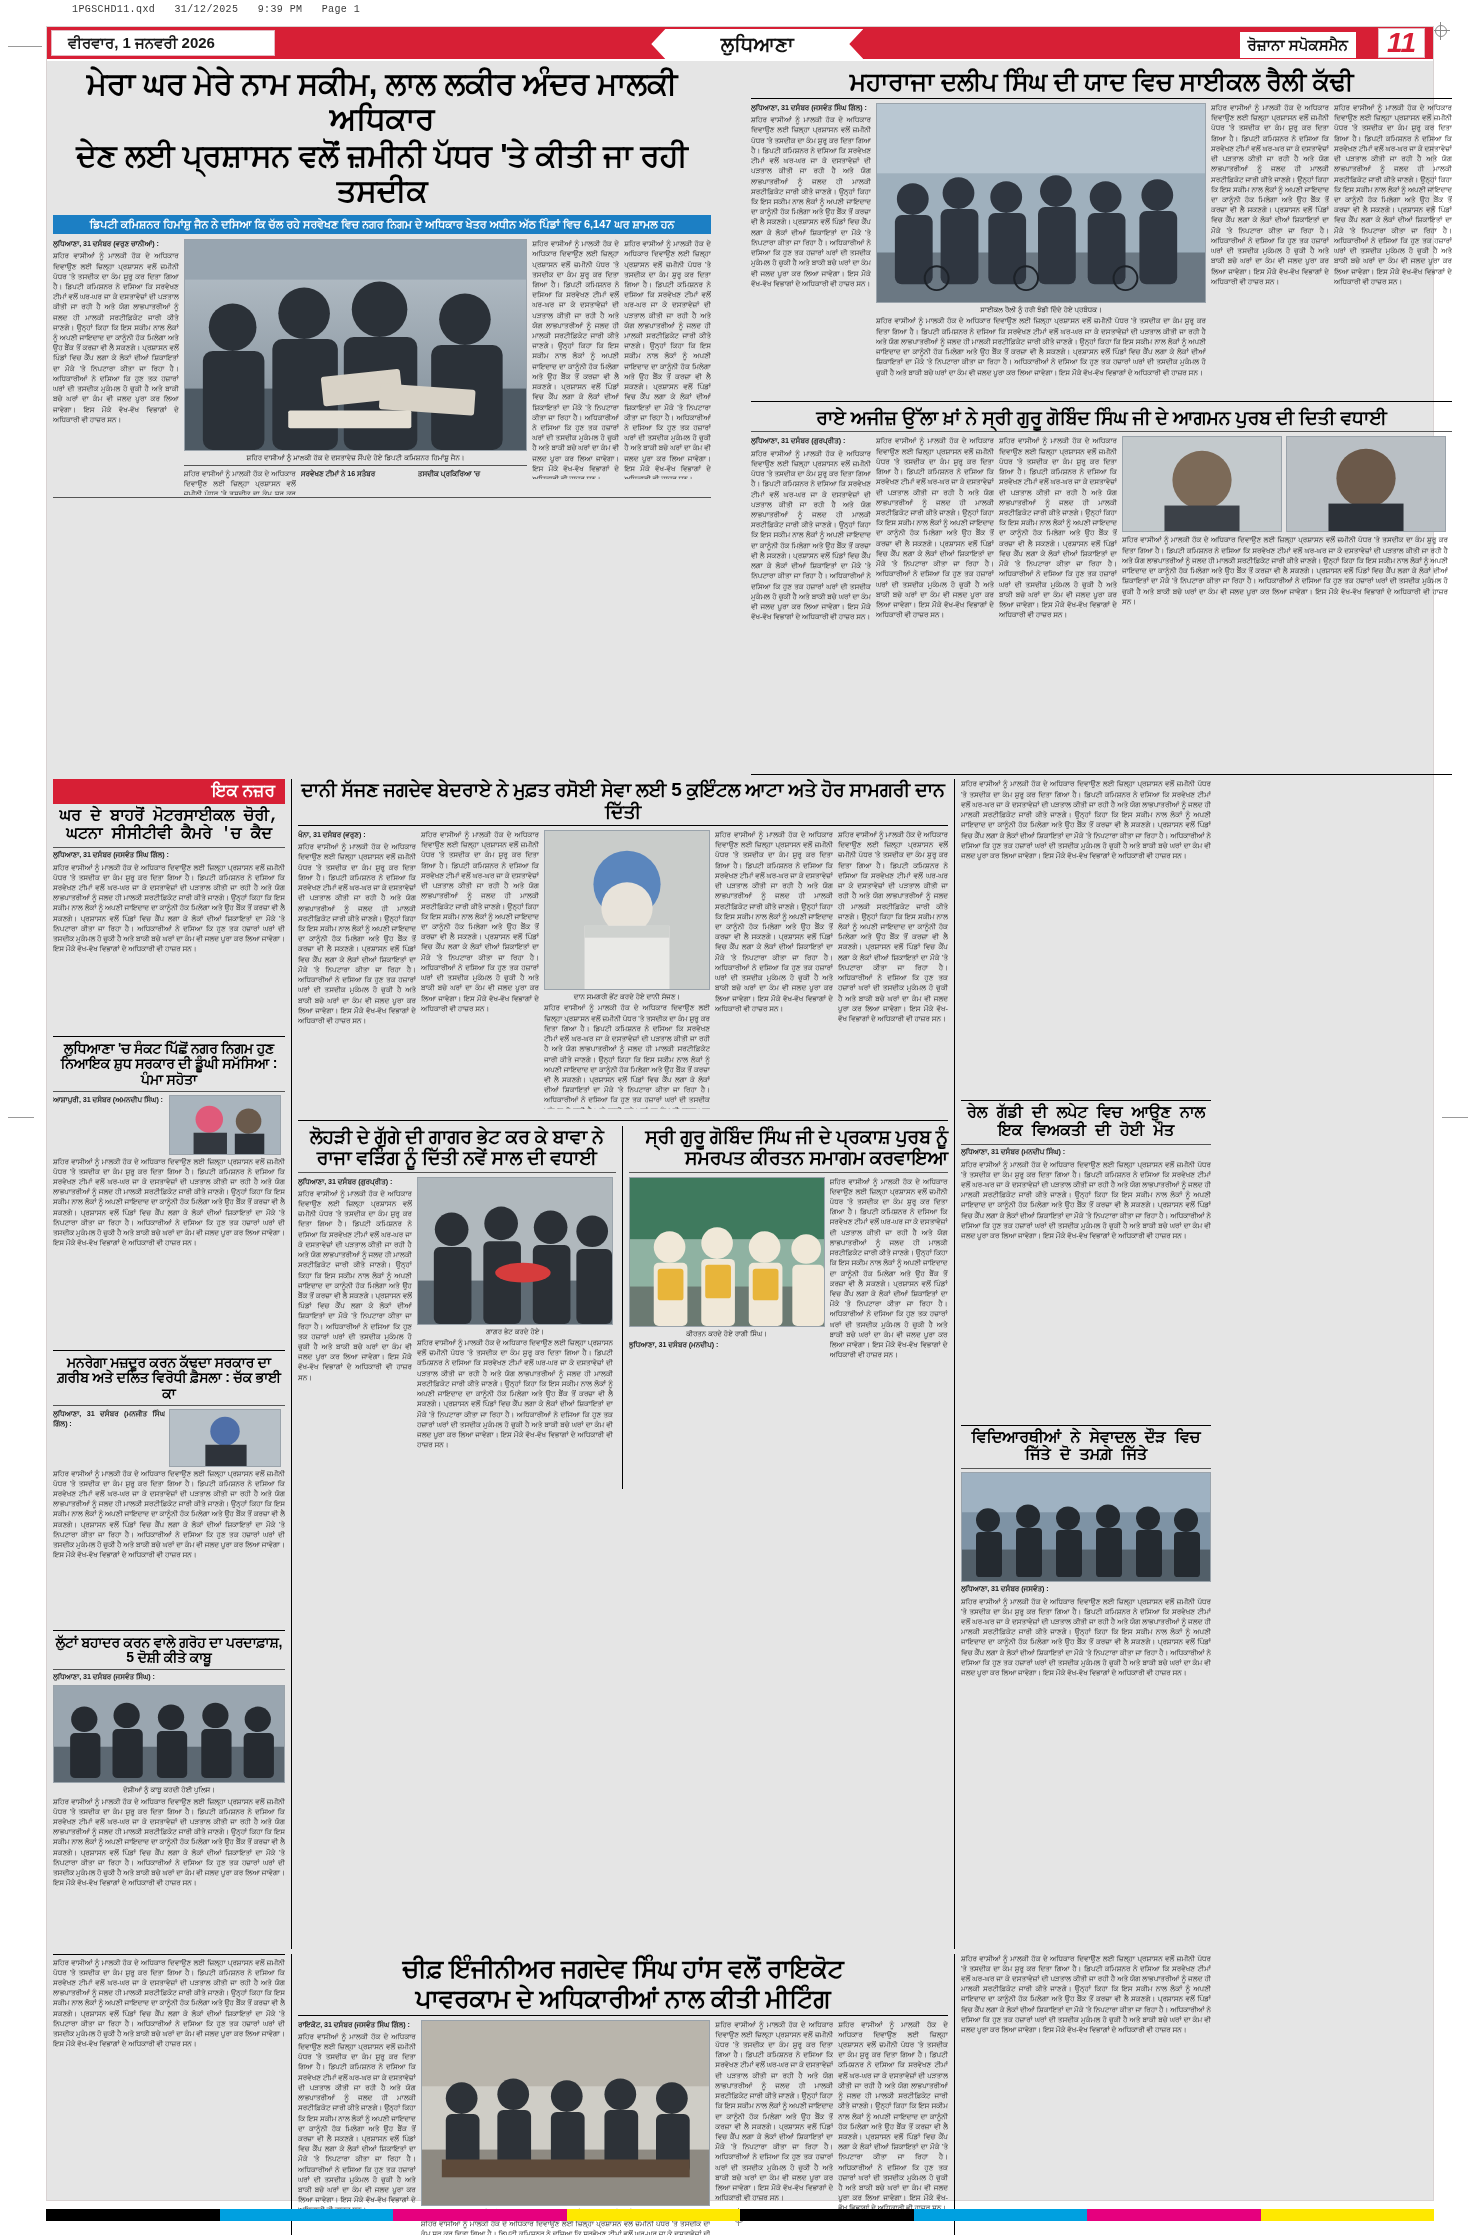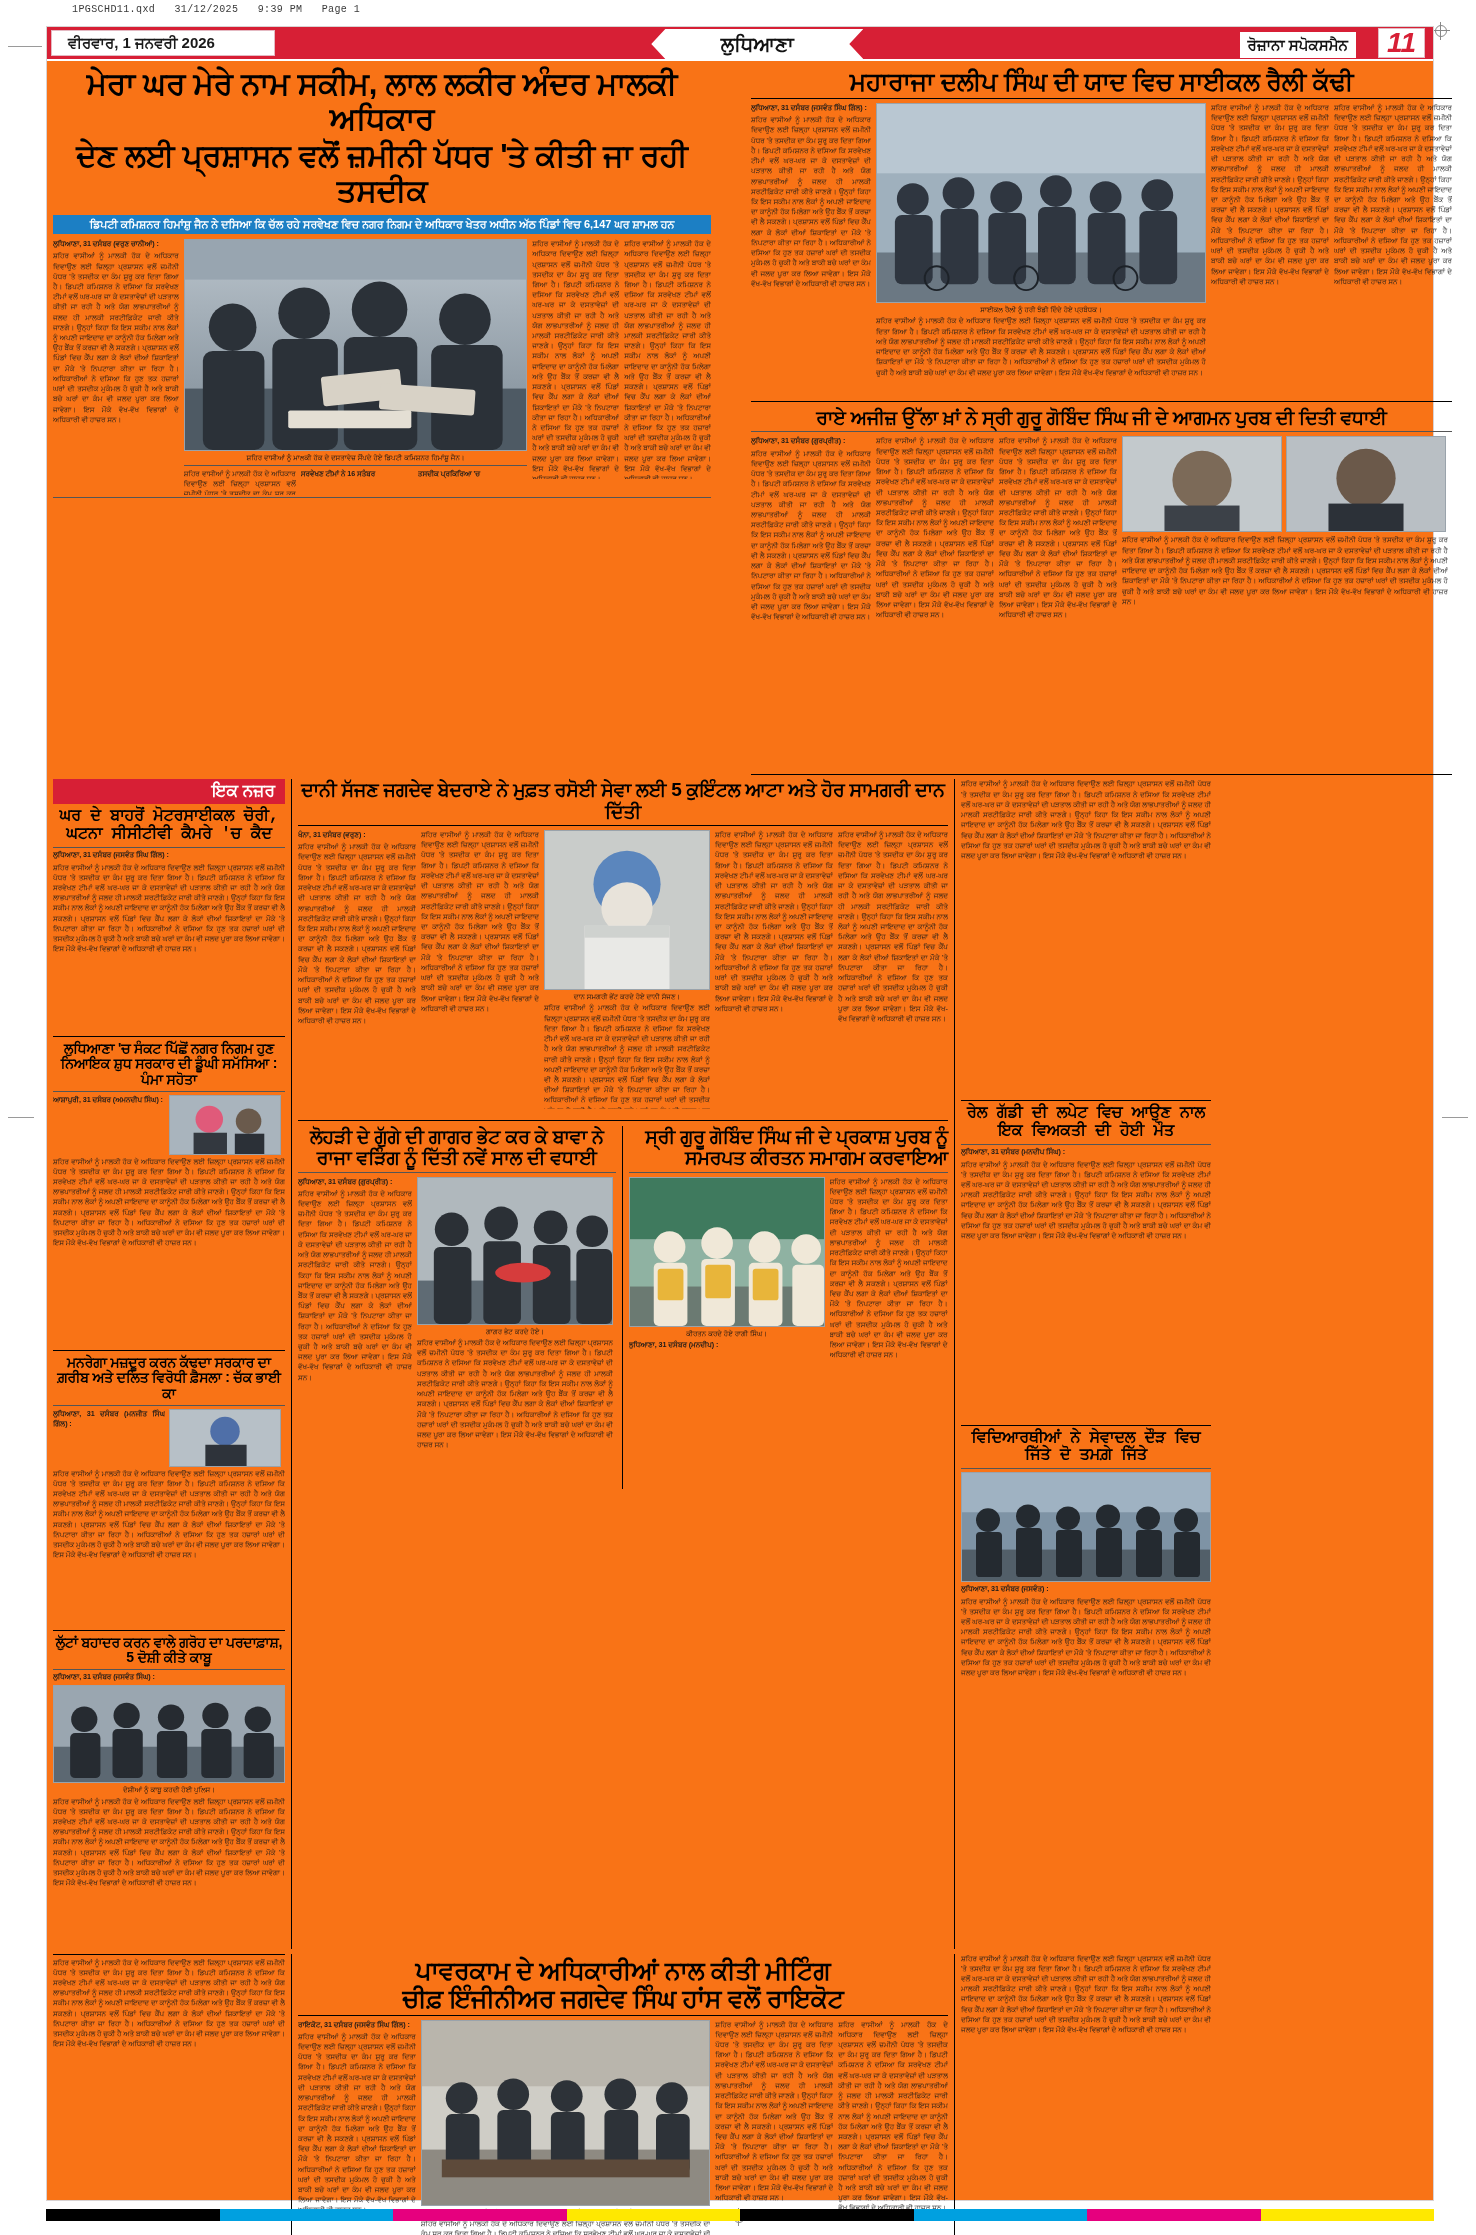--- a/index.html
+++ b/index.html
@@ -28,21 +28,21 @@
     position:absolute; left:3px; top:3px; width:12px; height:12px;
     border:1px solid #888; border-radius:50%;
   }
   .crop-line { position:absolute; background:#9a9a9a; }
 
   
   .page {
     position:absolute; left:46px; top:26px;
     width:1388px; height:2175px;
     border:1px solid #d9d2d2;
-    background:#f97316;
+    background:#e5e5e5;
   }
 
   
   .masthead {
     position:relative;
     height:34px;
     background:#d71f35;
     display:flex; align-items:stretch;
     border-bottom:2px solid #fff;
   }
@@ -573,22 +573,22 @@
     <div class="flexrow" style="gap:6px; margin-top:5px;">
 
       <div style="width:232px;">
         <div class="rule" style="margin-bottom:3px;"></div>
         <div class="body-txt col" style="height:118px;">ਸ਼ਹਿਰ ਵਾਸੀਆਂ ਨੂੰ ਮਾਲਕੀ ਹੱਕ ਦੇ ਅਧਿਕਾਰ ਦਿਵਾਉਣ ਲਈ ਜ਼ਿਲ੍ਹਾ ਪ੍ਰਸ਼ਾਸਨ ਵਲੋਂ ਜ਼ਮੀਨੀ ਪੱਧਰ 'ਤੇ ਤਸਦੀਕ ਦਾ ਕੰਮ ਸ਼ੁਰੂ ਕਰ ਦਿਤਾ ਗਿਆ ਹੈ। ਡਿਪਟੀ ਕਮਿਸ਼ਨਰ ਨੇ ਦਸਿਆ ਕਿ ਸਰਵੇਖਣ ਟੀਮਾਂ ਵਲੋਂ ਘਰ-ਘਰ ਜਾ ਕੇ ਦਸਤਾਵੇਜ਼ਾਂ ਦੀ ਪੜਤਾਲ ਕੀਤੀ ਜਾ ਰਹੀ ਹੈ ਅਤੇ ਯੋਗ ਲਾਭਪਾਤਰੀਆਂ ਨੂੰ ਜਲਦ ਹੀ ਮਾਲਕੀ ਸਰਟੀਫ਼ਿਕੇਟ ਜਾਰੀ ਕੀਤੇ ਜਾਣਗੇ। ਉਨ੍ਹਾਂ ਕਿਹਾ ਕਿ ਇਸ ਸਕੀਮ ਨਾਲ ਲੋਕਾਂ ਨੂੰ ਅਪਣੀ ਜਾਇਦਾਦ ਦਾ ਕਾਨੂੰਨੀ ਹੱਕ ਮਿਲੇਗਾ ਅਤੇ ਉਹ ਬੈਂਕ ਤੋਂ ਕਰਜ਼ਾ ਵੀ ਲੈ ਸਕਣਗੇ। ਪ੍ਰਸ਼ਾਸਨ ਵਲੋਂ ਪਿੰਡਾਂ ਵਿਚ ਕੈਂਪ ਲਗਾ ਕੇ ਲੋਕਾਂ ਦੀਆਂ ਸ਼ਿਕਾਇਤਾਂ ਦਾ ਮੌਕੇ 'ਤੇ ਨਿਪਟਾਰਾ ਕੀਤਾ ਜਾ ਰਿਹਾ ਹੈ। ਅਧਿਕਾਰੀਆਂ ਨੇ ਦਸਿਆ ਕਿ ਹੁਣ ਤਕ ਹਜ਼ਾਰਾਂ ਘਰਾਂ ਦੀ ਤਸਦੀਕ ਮੁਕੰਮਲ ਹੋ ਚੁਕੀ ਹੈ ਅਤੇ ਬਾਕੀ ਬਚੇ ਘਰਾਂ ਦਾ ਕੰਮ ਵੀ ਜਲਦ ਪੂਰਾ ਕਰ ਲਿਆ ਜਾਵੇਗਾ। ਇਸ ਮੌਕੇ ਵੱਖ-ਵੱਖ ਵਿਭਾਗਾਂ ਦੇ ਅਧਿਕਾਰੀ ਵੀ ਹਾਜ਼ਰ ਸਨ।</div>
       </div>
 
       <div class="sep-v"></div>
 
       <div style="width:650px;">
+        <div class="hl hl-xl" style="text-align:center;">ਚੀਫ਼ ਇੰਜੀਨੀਅਰ ਜਗਦੇਵ ਸਿੰਘ ਹਾਂਸ ਵਲੋਂ ਰਾਇਕੋਟ</div>
         <div class="hl hl-xl" style="text-align:center; margin-top:2px;">ਪਾਵਰਕਾਮ ਦੇ ਅਧਿਕਾਰੀਆਂ ਨਾਲ ਕੀਤੀ ਮੀਟਿੰਗ</div>
-        <div class="hl hl-xl" style="text-align:center;">ਚੀਫ਼ ਇੰਜੀਨੀਅਰ ਜਗਦੇਵ ਸਿੰਘ ਹਾਂਸ ਵਲੋਂ ਰਾਇਕੋਟ</div>
         <div class="rule" style="margin-top:3px;"></div>
         <div class="flexrow" style="gap:5px; margin-top:4px;">
           <div class="col" style="width:118px;">
             <div class="body-txt">
               <span class="dateline">ਰਾਇਕੋਟ, 31 ਦਸੰਬਰ (ਜਸਵੰਤ ਸਿੰਘ ਗਿੱਲ) :</span>
             </div>
             <div class="body-txt" style="height:196px; margin-top:2px;">ਸ਼ਹਿਰ ਵਾਸੀਆਂ ਨੂੰ ਮਾਲਕੀ ਹੱਕ ਦੇ ਅਧਿਕਾਰ ਦਿਵਾਉਣ ਲਈ ਜ਼ਿਲ੍ਹਾ ਪ੍ਰਸ਼ਾਸਨ ਵਲੋਂ ਜ਼ਮੀਨੀ ਪੱਧਰ 'ਤੇ ਤਸਦੀਕ ਦਾ ਕੰਮ ਸ਼ੁਰੂ ਕਰ ਦਿਤਾ ਗਿਆ ਹੈ। ਡਿਪਟੀ ਕਮਿਸ਼ਨਰ ਨੇ ਦਸਿਆ ਕਿ ਸਰਵੇਖਣ ਟੀਮਾਂ ਵਲੋਂ ਘਰ-ਘਰ ਜਾ ਕੇ ਦਸਤਾਵੇਜ਼ਾਂ ਦੀ ਪੜਤਾਲ ਕੀਤੀ ਜਾ ਰਹੀ ਹੈ ਅਤੇ ਯੋਗ ਲਾਭਪਾਤਰੀਆਂ ਨੂੰ ਜਲਦ ਹੀ ਮਾਲਕੀ ਸਰਟੀਫ਼ਿਕੇਟ ਜਾਰੀ ਕੀਤੇ ਜਾਣਗੇ। ਉਨ੍ਹਾਂ ਕਿਹਾ ਕਿ ਇਸ ਸਕੀਮ ਨਾਲ ਲੋਕਾਂ ਨੂੰ ਅਪਣੀ ਜਾਇਦਾਦ ਦਾ ਕਾਨੂੰਨੀ ਹੱਕ ਮਿਲੇਗਾ ਅਤੇ ਉਹ ਬੈਂਕ ਤੋਂ ਕਰਜ਼ਾ ਵੀ ਲੈ ਸਕਣਗੇ। ਪ੍ਰਸ਼ਾਸਨ ਵਲੋਂ ਪਿੰਡਾਂ ਵਿਚ ਕੈਂਪ ਲਗਾ ਕੇ ਲੋਕਾਂ ਦੀਆਂ ਸ਼ਿਕਾਇਤਾਂ ਦਾ ਮੌਕੇ 'ਤੇ ਨਿਪਟਾਰਾ ਕੀਤਾ ਜਾ ਰਿਹਾ ਹੈ। ਅਧਿਕਾਰੀਆਂ ਨੇ ਦਸਿਆ ਕਿ ਹੁਣ ਤਕ ਹਜ਼ਾਰਾਂ ਘਰਾਂ ਦੀ ਤਸਦੀਕ ਮੁਕੰਮਲ ਹੋ ਚੁਕੀ ਹੈ ਅਤੇ ਬਾਕੀ ਬਚੇ ਘਰਾਂ ਦਾ ਕੰਮ ਵੀ ਜਲਦ ਪੂਰਾ ਕਰ ਲਿਆ ਜਾਵੇਗਾ। ਇਸ ਮੌਕੇ ਵੱਖ-ਵੱਖ ਵਿਭਾਗਾਂ ਦੇ ਅਧਿਕਾਰੀ ਵੀ ਹਾਜ਼ਰ ਸਨ।</div>
           </div>
           <div style="width:290px;">
             <div class="photo" style="height:186px;">

